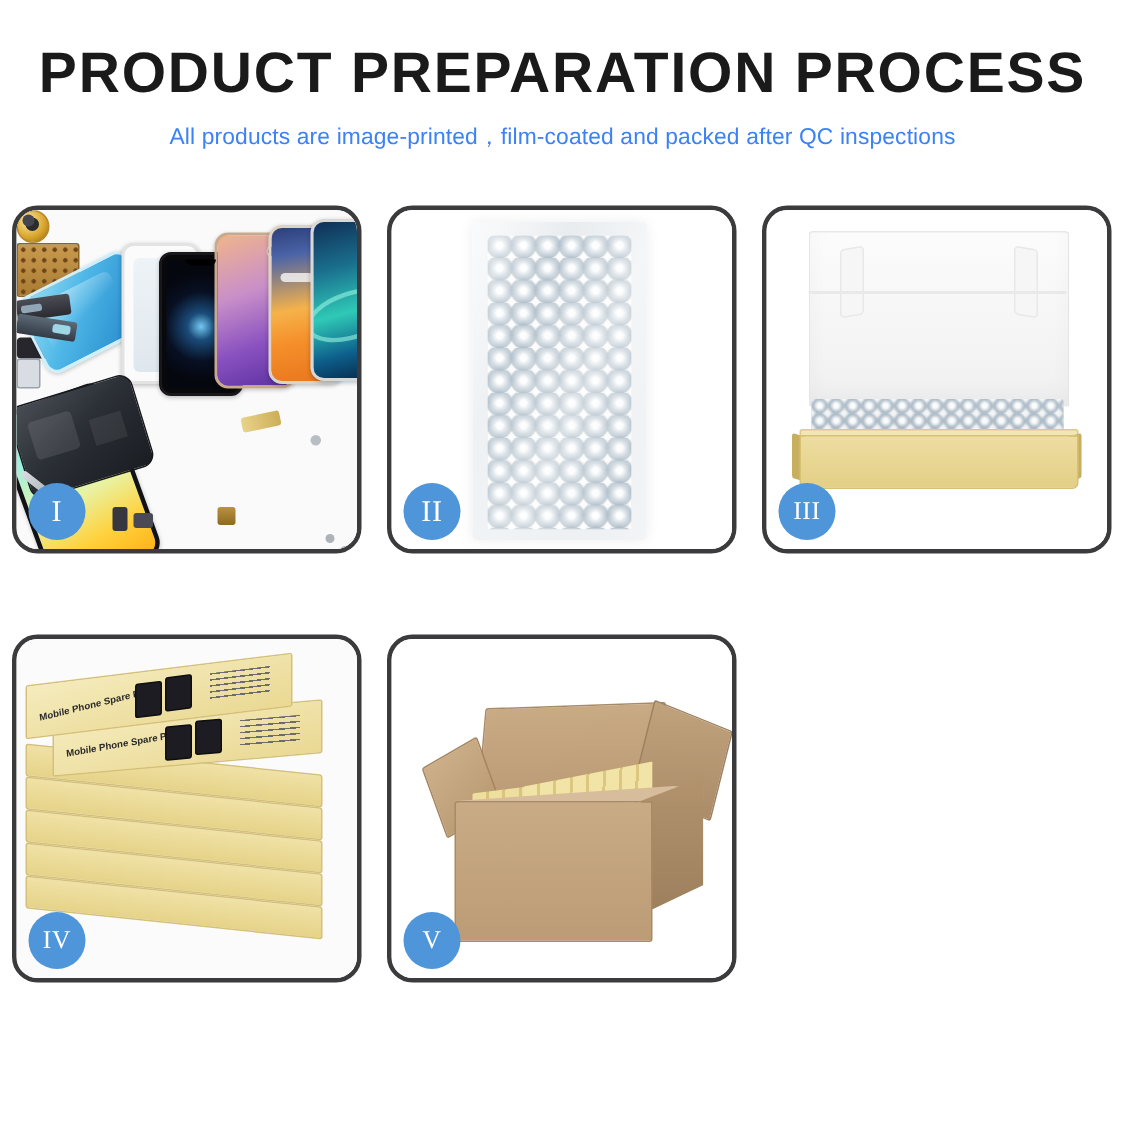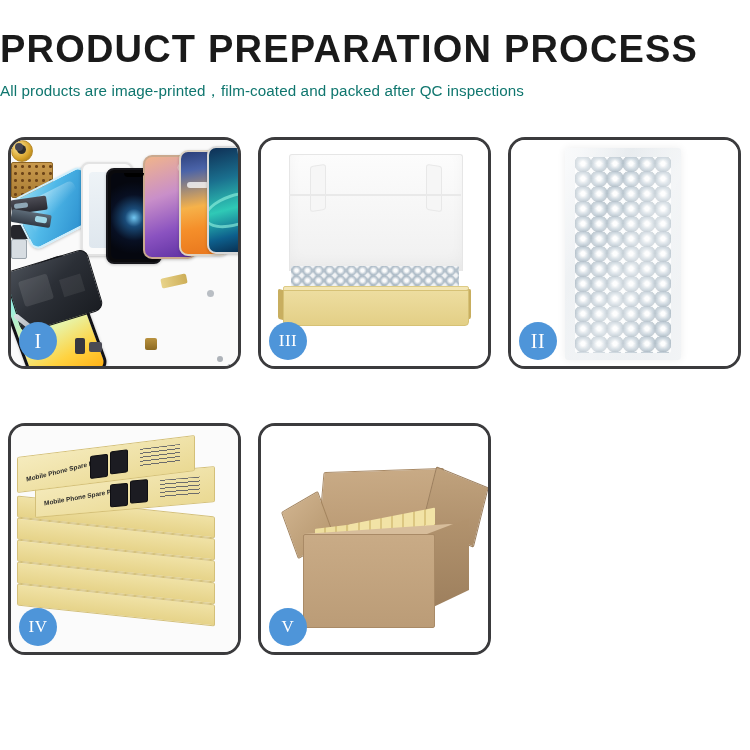--- a/index.html
+++ b/index.html
@@ -7,34 +7,34 @@
   body{
     width:750px;height:750px;
     background:#ffffff;
     font-family:"Liberation Sans","DejaVu Sans",sans-serif;
     overflow:hidden;
     position:relative;
   }
   .page{width:750px;height:750px;position:relative;}
 
   
-  .header{padding-top:30px;text-align:left;}
+  .header{padding-top:30px;text-align:center;}
   .title{
     font-size:38px;
     letter-spacing:1.2px;
     font-weight:700;
     color:#1a1a1a;
     line-height:1.05;
     white-space:nowrap;
     font-family:"Liberation Sans","DejaVu Sans",sans-serif;
   }
   .subtitle{
     margin-top:11px;
     font-size:15.2px;
-    color:#0f766e;
+    color:#3b82f6;
     letter-spacing:.1px;
     white-space:nowrap;
     font-weight:400;
   }
 
   
   .grid{
     position:absolute;
     left:8px; top:137px;
     width:734px;
@@ -358,43 +358,43 @@
         <div class="ic-back"></div>
         <div class="ic-tool"></div>
         <div class="part ic-screw1"></div>
         <div class="part ic-screw2"></div>
         <div class="part ic-screw3"></div>
       </div>
       <div class="badge">I</div>
     </div>
 
     <div class="panel">
+      <div class="stage p2">
+        <div class="wrapsheet">
+          <div class="bubbles"></div>
+        </div>
+        <div class="wrapsheen"></div>
+      </div>
+      <div class="badge">II</div>
+    </div>
+
+    <div class="panel">
       <div class="stage p3">
         <div class="lid">
           <div class="lid-earL"></div>
           <div class="lid-earR"></div>
         </div>
         <div class="lid-fold"></div>
         <div class="tray-inner"></div>
         <div class="tray-topedge"></div>
         <div class="tray-sideL"></div>
         <div class="tray-sideR"></div>
         <div class="tray-front"></div>
       </div>
       <div class="badge sm">III</div>
-    </div>
-
-    <div class="panel">
-      <div class="stage p2">
-        <div class="wrapsheet">
-          <div class="bubbles"></div>
-        </div>
-        <div class="wrapsheen"></div>
-      </div>
-      <div class="badge">II</div>
     </div>
 
     <div class="panel">
       <div class="stage p4">
         <div class="stack">
 
           <div class="ybox" style="left:0px;top:150px;width:196px;height:20px;transform:skewY(6deg);"></div>
           <div class="ybox" style="left:0px;top:128px;width:196px;height:20px;transform:skewY(6deg);"></div>
           <div class="ybox" style="left:0px;top:106px;width:196px;height:20px;transform:skewY(6deg);"></div>
           <div class="ybox" style="left:0px;top:84px;width:196px;height:20px;transform:skewY(6deg);"></div>

